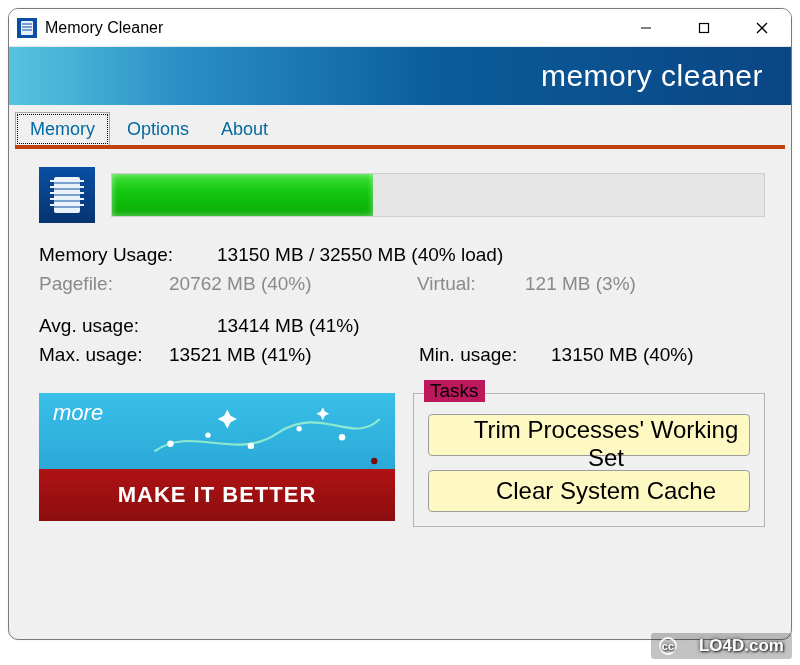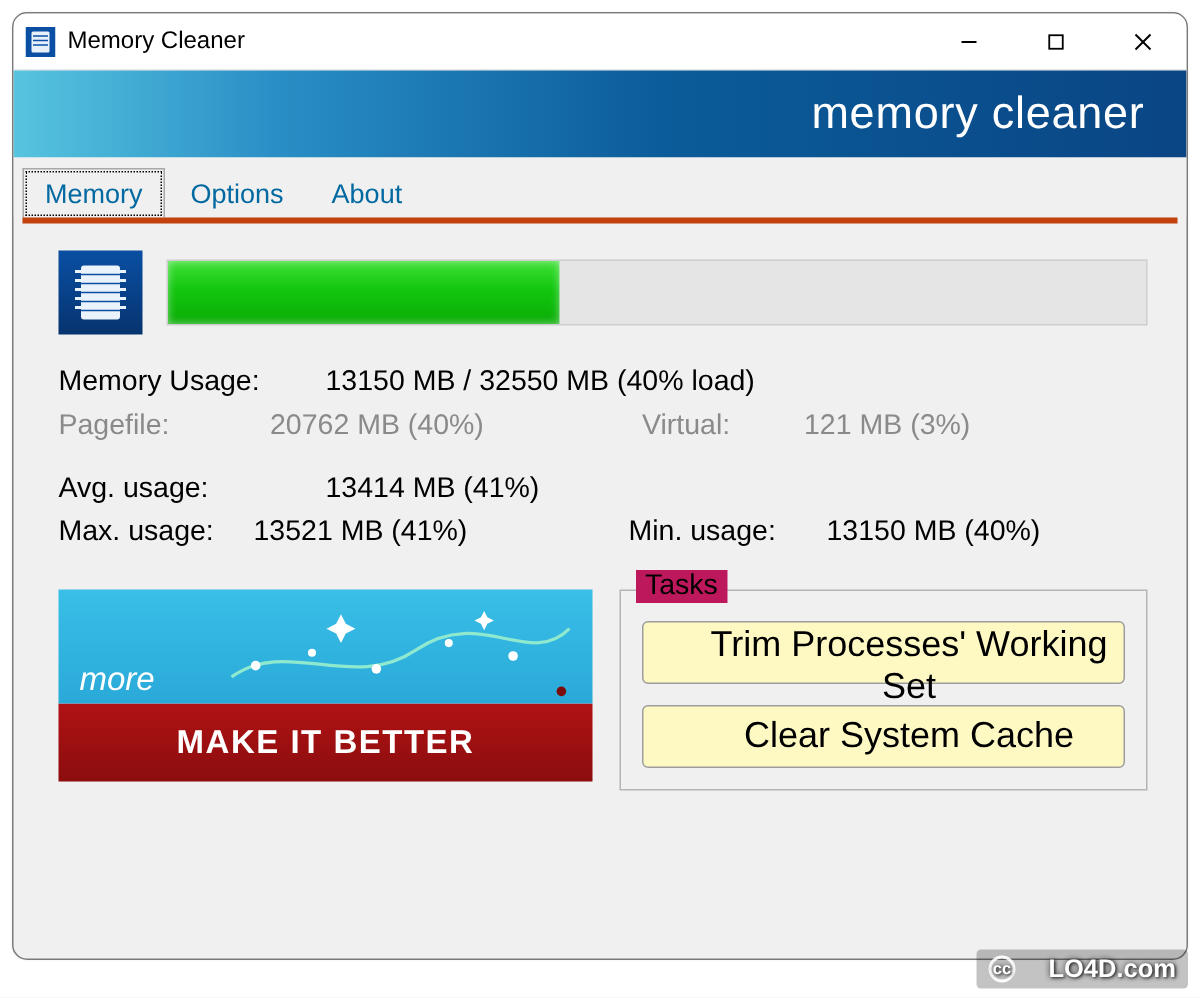--- a/index.html
+++ b/index.html
@@ -129,21 +129,21 @@
     box-shadow: inset 0 0 6px rgba(255,255,255,0.5);
   }
 
   
   .stats { font-size: 19px; line-height: 1.5; color:#000; }
   .statline { display:flex; gap:8px; }
   .statline .lab { width: 170px; }
   .faded { color:#8a8a8a; }
   .pagefile-row { display:flex; gap:8px; }
   .pagefile-row .lab { width:122px; }
-  .pagefile-row .val1 { width:240px;margin-left:11px; }
+  .pagefile-row .val1 { width:240px; }
   .pagefile-row .lab2 { width:100px; }
   .avg-row .lab { width:170px; }
   .minmax { display:flex; }
   .minmax .col1lab { width:130px; }
   .minmax .col1val { width:250px; }
   .minmax .col2lab { width:132px; }
 
   
   .bottom {
     display:flex;
@@ -158,21 +158,21 @@
   .promo-top {
     height:76px;
     background: linear-gradient(180deg,#39bfe8,#2aa9d8);
     color:#fff;
     padding:8px 14px;
     font-size:22px;
     line-height:1.05;
     position:relative;
     overflow:hidden;
   }
-  .promo-top .line1{font-style:italic;font-weight:400;margin-top:40px;}
+  .promo-top .line1{font-style:italic;font-weight:400;}
   .promo-top .line2{font-weight:700;font-size:26px;}
   .promo-bottom {
     height:52px;
     background: linear-gradient(180deg,#b01214,#8b0d0e);
     color:#fff;
     display:flex;align-items:center;justify-content:center;
     font-size:22px; font-weight:700; letter-spacing:1px;
   }
   .sparkle {
     position:absolute;left:110px;top:10px;right:10px;bottom:8px;

